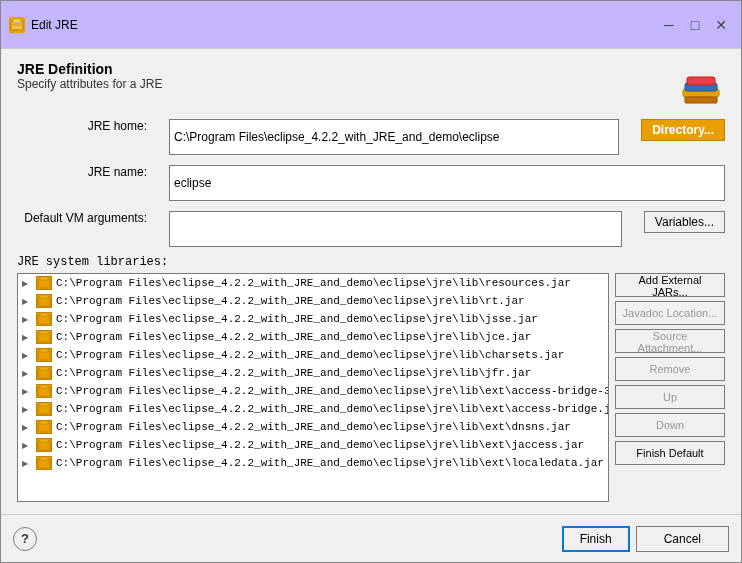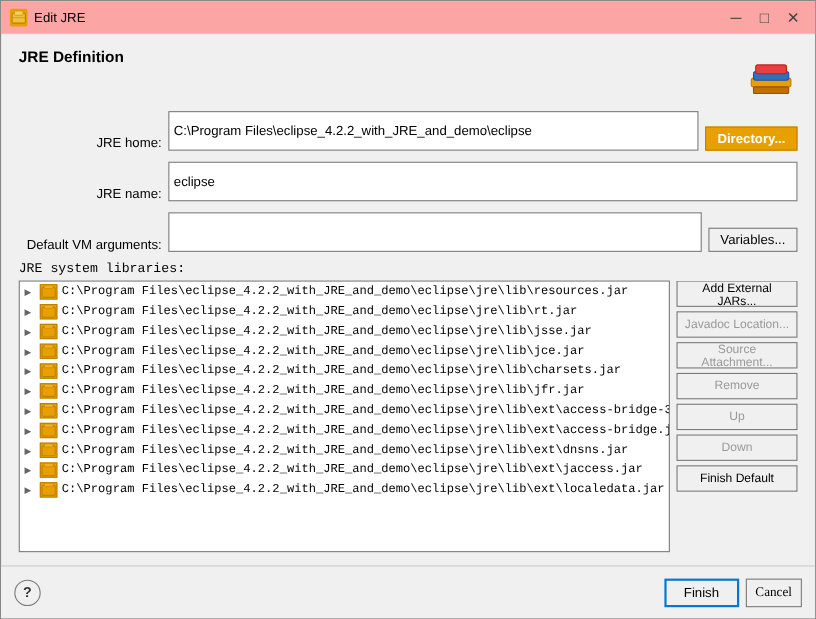--- a/index.html
+++ b/index.html
@@ -13,22 +13,22 @@
     }
     .window {
       width: 742px;
       height: 563px;
       background: #f0f0f0;
       border: 1px solid #888;
       display: flex;
       flex-direction: column;
     }
     .title-bar {
-      background: #fca5a5;
-      height: 30px;
+      background: #c4b5fd;
+      height: 48px;
       display: flex;
       align-items: center;
       padding: 0 8px;
       border-bottom: 1px solid #ccc;
       justify-content: space-between;
     }
     .title-bar-left {
       display: flex;
       align-items: center;
       gap: 6px;
@@ -84,22 +84,22 @@
       display: flex;
       justify-content: space-between;
       align-items: flex-start;
     }
     .header-icon {
       width: 48px;
       height: 48px;
     }
     .form-row {
       display: flex;
-      align-items: flex-end;
-      gap: 6px;
+      align-items: flex-start;
+      gap: 22px;
       margin-top: 2px;
     }
     .form-label {
       width: 130px;
       text-align: right;
       font-size: 12px;
       flex-shrink: 0;
     }
     .form-input {
       flex: 1;
@@ -245,25 +245,25 @@
       height: 26px;
       padding: 0 16px;
       border: 2px solid #0078d4;
       background: #f0f0f0;
       font-size: 12px;
       font-family: inherit;
       cursor: pointer;
     }
     .cancel-btn {
       height: 26px;
-      padding: 0 8px;
-      border: 1px solid #7a7a7a;
-      background: #f0f0f0;
-      font-size: 12px;
-      font-family: Liberation Serif, serif;
+      padding: 0 27px;
+      border: 1px solid #7a7a7a;
+      background: #f0f0f0;
+      font-size: 12px;
+      font-family: Liberation Sans, sans-serif;
       cursor: pointer;
     }
   </style>
 </head>
 <body>
 
 <div class="window">
 
   <div class="title-bar">
     <div class="title-bar-left">
@@ -281,20 +281,21 @@
       <button class="title-btn">□</button>
       <button class="title-btn close">✕</button>
     </div>
   </div>
 
   <div class="content">
 
     <div class="header-area">
       <div>
         <div class="section-title">JRE Definition</div>
+        <div class="section-subtitle">Specify attributes for a JRE</div>
       </div>
       <div class="header-icon">
         
         <svg width="48" height="48" viewBox="0 0 48 48">
           <rect x="6" y="28" width="36" height="8" rx="2" fill="#e8a000" stroke="#c08000" stroke-width="1"></rect>
           <rect x="8" y="22" width="32" height="8" rx="2" fill="#3070c0" stroke="#2050a0" stroke-width="1"></rect>
           <rect x="10" y="16" width="28" height="8" rx="2" fill="#e84040" stroke="#c02020" stroke-width="1"></rect>
           <rect x="8" y="36" width="32" height="6" rx="1" fill="#c07000" stroke="#a05000" stroke-width="1"></rect>
         </svg>
       </div>

